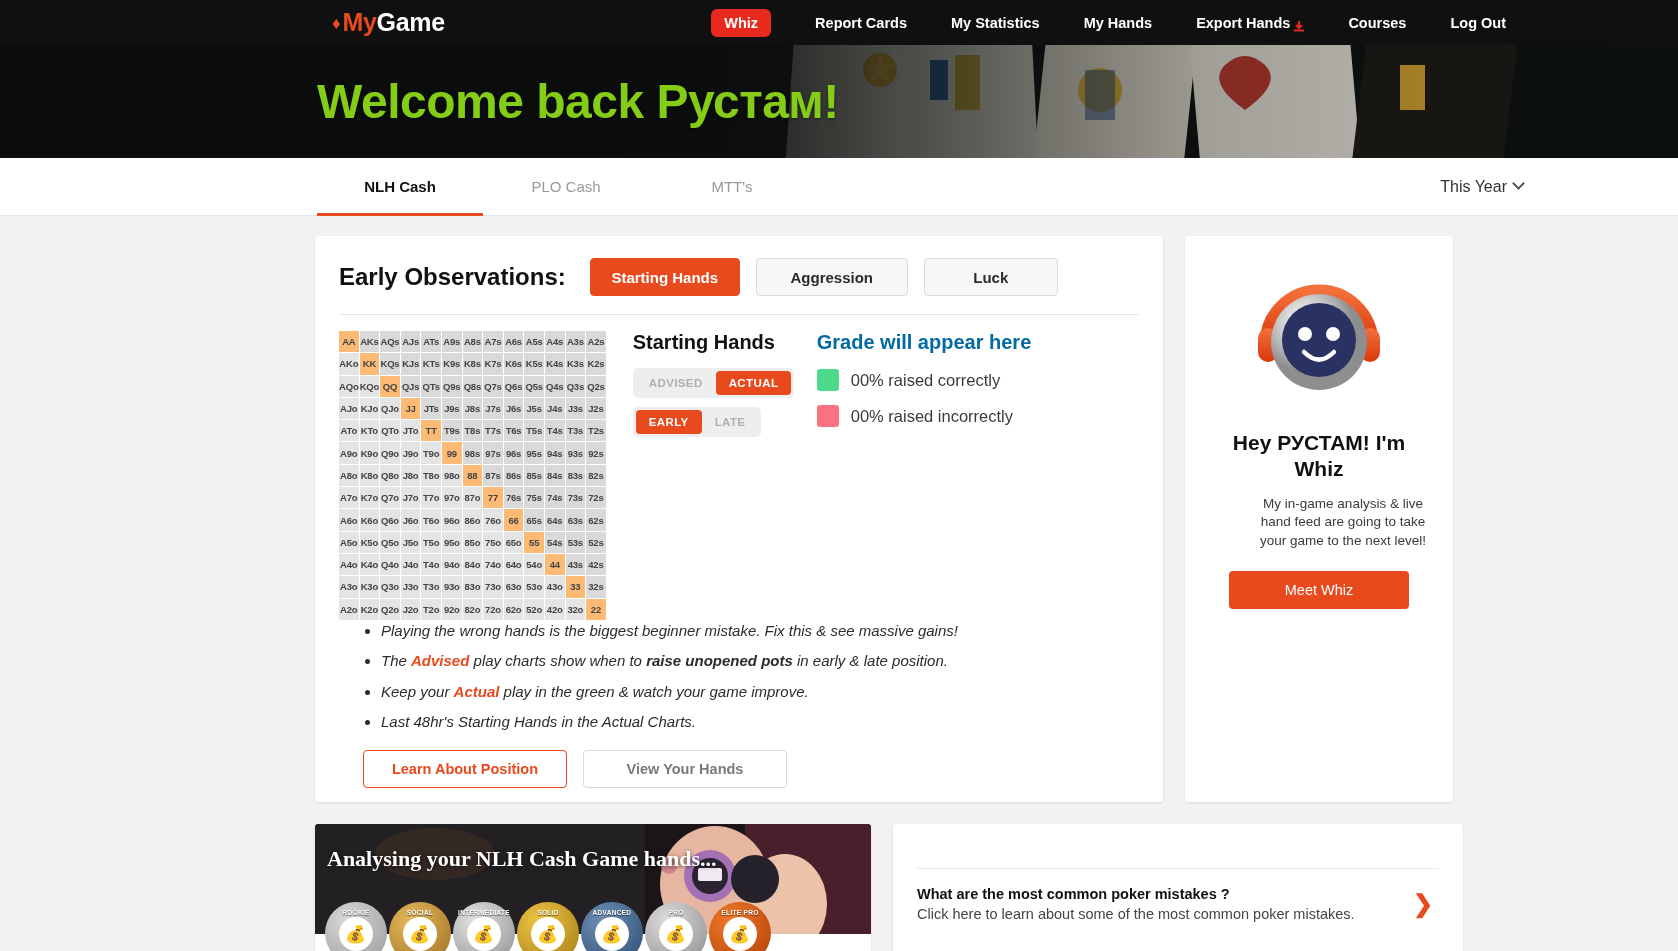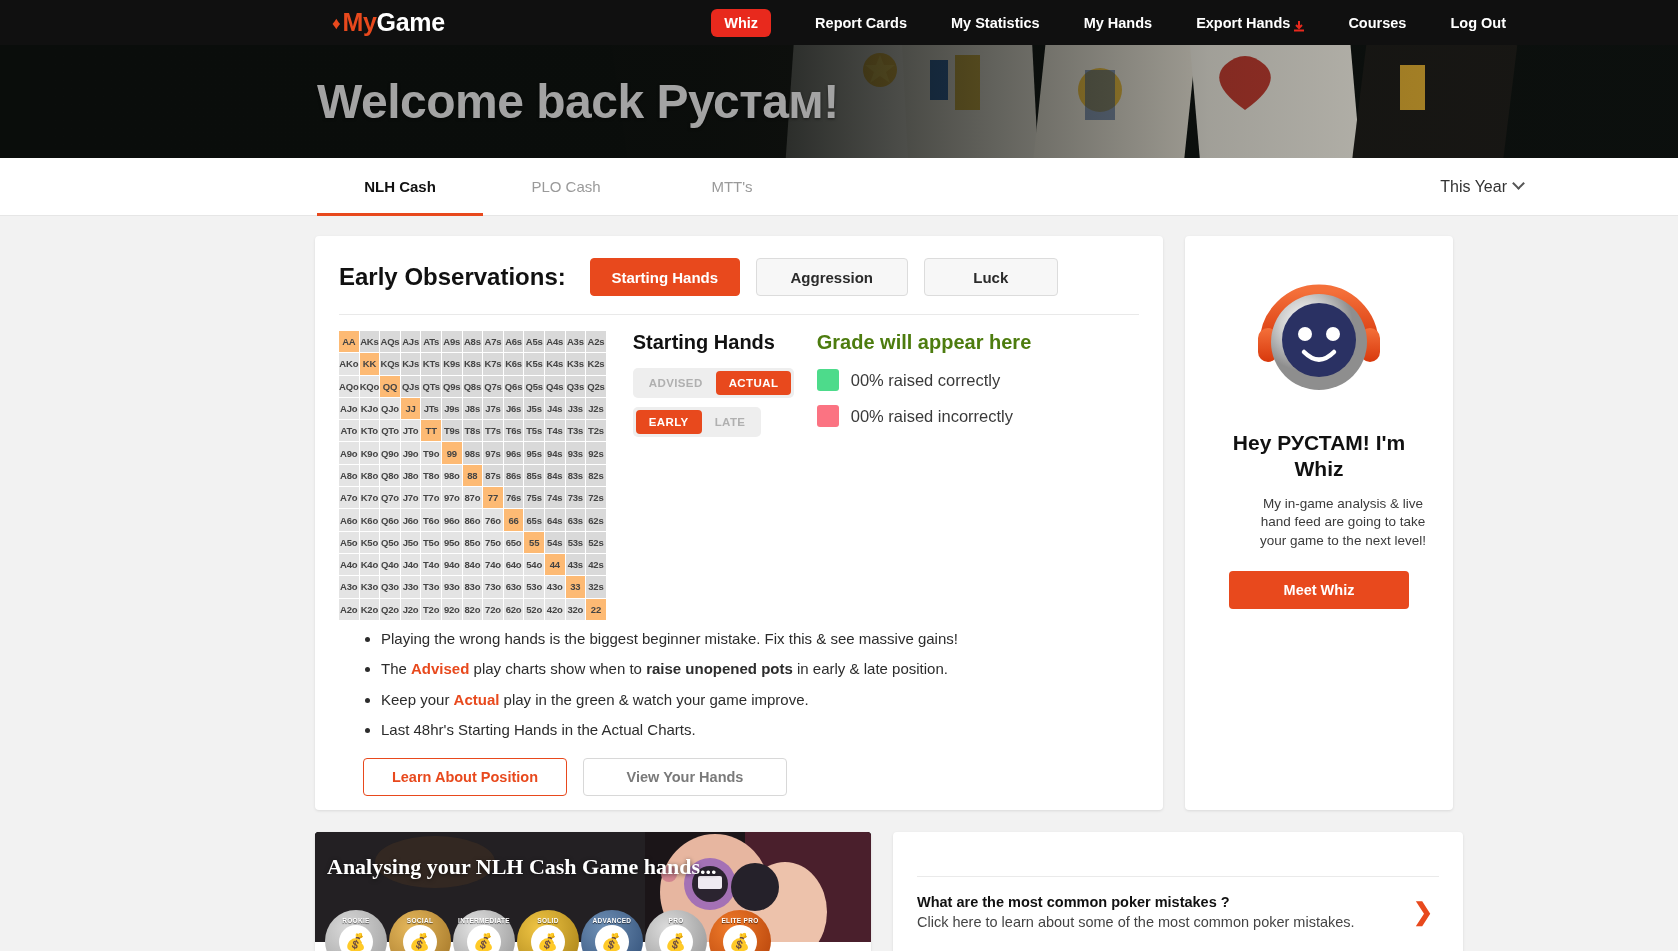--- a/index.html
+++ b/index.html
@@ -30,21 +30,21 @@
   }
   .dl-icon { display:inline-block; width:11px; height:11px; position:relative; top:2px;}
 
   
   .hero {
     height: 113px; position: relative; overflow: hidden;
     background: #0b0f0d;
   }
   .hero-bg { position:absolute; inset:0; }
   .hero h1 {
-    position: relative; color: #a3a3a3; font-size: 48px; font-weight: bold;
+    position: relative; color: #84cc16; font-size: 48px; font-weight: bold;
     margin-left: 317px; line-height: 113px; letter-spacing: -.5px;
     text-shadow: 0 1px 3px rgba(0,0,0,.5);
   }
 
   
   .tabbar {
     height: 58px; background: #fff; display: flex; align-items: stretch;
     border-bottom: 1px solid #e6e6e6; position: relative;
   }
   .tabs { display:flex; margin-left: 317px; }
@@ -98,44 +98,44 @@
   .sh { margin-left: 27px; width: 160px; }
   .sh h3 { font-size:20px; font-weight:bold; color:#111; margin-bottom: 14px;}
   .seg { display:inline-flex; background:#eeeeee; border-radius:5px; padding:3px; margin-bottom:9px;}
   .seg span {
     font-size:11.5px; font-weight:bold; letter-spacing:.4px; color:#b0b0b0;
     padding: 6px 13px; border-radius:4px; cursor:pointer;
   }
   .seg span.on { background:#e8491d; color:#fff; }
 
   .grade { margin-left: 24px; flex:1;}
-  .grade h3 { font-size:20px; font-weight:bold; color:#4d7c0f; margin-bottom:15px;}
+  .grade h3 { font-size:20px; font-weight:bold; color:#0369a1; margin-bottom:15px;}
   .gline { display:flex; align-items:center; gap:12px; margin-bottom:14px;}
   .swatch { width:22px; height:22px; border-radius:3px;}
   .gtext { font-size:16.5px; color:#3a3a3a;}
 
-  .bullets { margin-top: 8px; margin-left: 24px; }
+  .bullets { margin-top: 0; margin-left: 24px; font-style: italic; }
   .bullets li { font-size:15px; color:#2c2c2c; margin-bottom:8px; line-height:1.5; margin-left:18px;}
   .or { color:#e8491d; font-weight:bold;}
 
   .acts { display:flex; gap:16px; margin-top:16px; margin-left:24px;}
   .abtn {
     height:38px; border-radius:4px; font-size:14.5px; font-weight:bold; cursor:pointer;
     font-family:inherit; background:#fff;
   }
   .abtn.prim { width:204px; border:1px solid #e8491d; color:#e8491d;}
   .abtn.sec { width:204px; border:1px solid #d8d8d8; color:#7a7a7a;}
 
   
   .whiz { width: 268px; padding: 26px 22px 26px; text-align:center;}
   .whiz h3 { font-size:21px; font-weight:bold; color:#111; line-height:1.25; margin-top:14px;}
   .whiz p { font-size:13.5px; color:#3b3b3b; line-height:1.4; margin-top:12px;margin-left:48px;}
   .meetbtn {
     margin-top:20px; width:180px; height:38px; background:#e8491d; color:#fff;
-    border:none; border-radius:4px; font-size:14.5px; font-weight:bold; cursor:pointer; font-family:inherit;
+    border:none; border-radius:4px; font-size:14.5px; font-weight:normal; cursor:pointer; font-family:inherit;
   }
 
   
   .row2 { display:flex; margin-left:315px; gap:22px; margin-top:22px;}
   .analyse { width:556px; background:#fff; border-radius:4px; overflow:hidden; box-shadow:0 1px 3px rgba(0,0,0,.10);}
   .anal-hero { height:110px; position:relative; overflow:hidden; background:#241b1e;}
   .anal-hero h2 {
     position:relative; color:#fff; font-size:22px; font-weight:bold; padding:22px 0 0 12px;
     text-shadow:0 1px 4px rgba(0,0,0,.6);
     font-family:Liberation Serif, serif;

